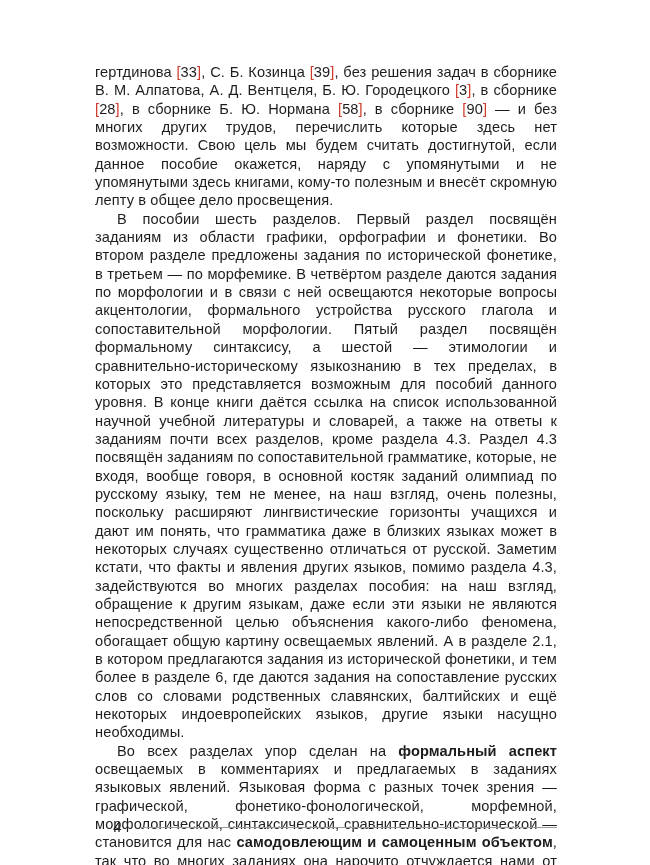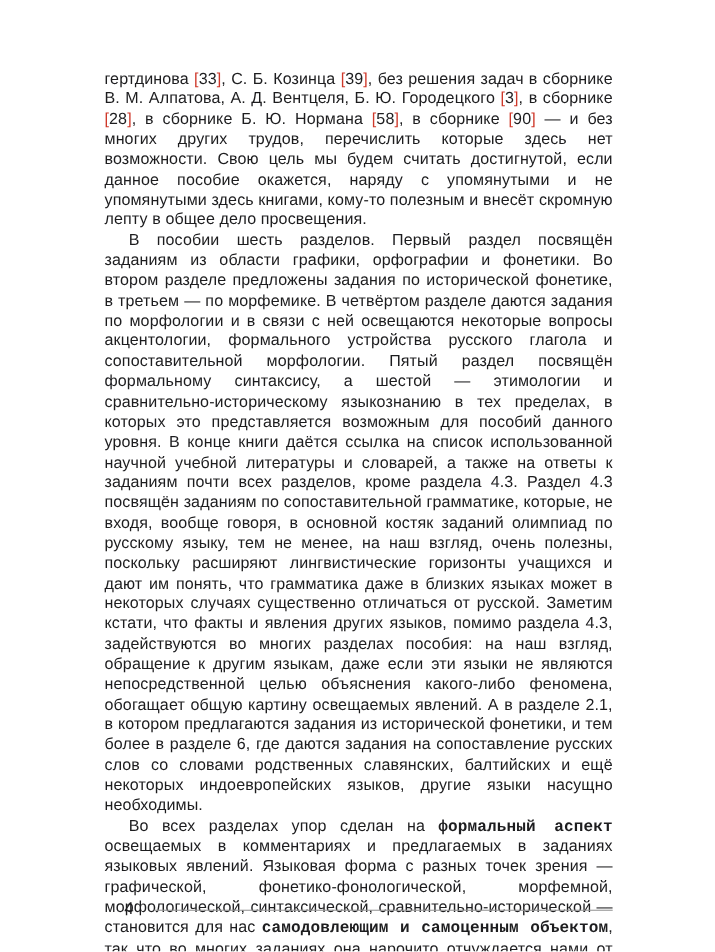--- a/index.html
+++ b/index.html
@@ -34,21 +34,20 @@
   }
   .para {
     margin: 0;
     padding: 0;
   }
   .para.indent {
     text-indent: 22px;
   }
   .bold {
     font-weight: bold;
-    font-family: Liberation Mono, monospace;
   }
   .bracket {
     color: var(--red);
   }
   .ref-num {
     color: var(--ink);
   }
   .footer {
     position: absolute;
     left: 95px;

